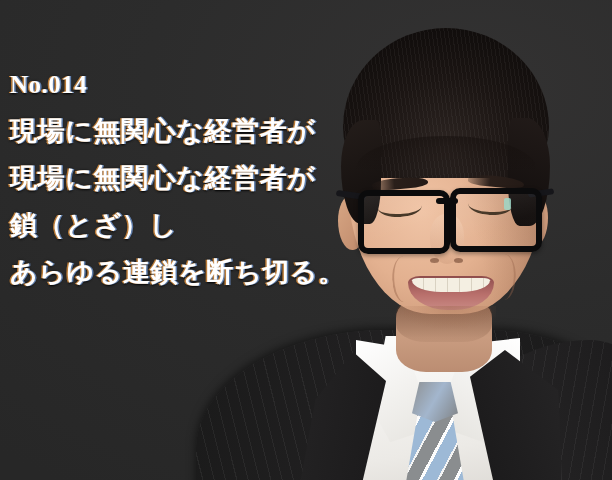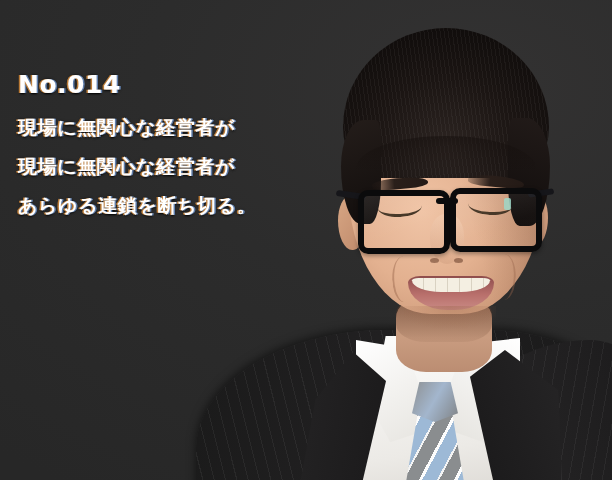--- a/index.html
+++ b/index.html
@@ -357,43 +357,44 @@
     position: absolute;
     left: 404px; top: 306px;
     width: 92px; height: 24px;
     background: radial-gradient(60% 100% at 50% 0%, rgba(150,98,70,0.35), rgba(150,98,70,0));
     z-index: 5;
   }
 
   
   .caption {
     position: absolute;
-    left: 18px;
+    left: 10px;
     top: 72px;
     z-index: 20;
     width: 350px;
+    font-family: Liberation Serif, serif;
   }
   .cap-line {
     color: #ffffff;
     font-weight: bold;
     line-height: 1.0;
     white-space: pre;
     text-shadow:
       -1.5px 0 0 rgba(214,140,60,0.85),
       1.5px 0 0 rgba(120,160,220,0.75),
       0 1px 2px rgba(0,0,0,0.9),
       0 0 3px rgba(0,0,0,0.6);
   }
   .cap-no {
     font-size: 25px;
     letter-spacing: 0.5px;
     margin-bottom: 21px;
   }
   .cap-jp {
-    font-size: 19px;
+    font-size: 27px;
     letter-spacing: 0.6px;
     margin-bottom: 20px;
   }
   .cap-jp:last-child { margin-bottom: 11px; }
 </style>
 </head>
 <body>
 
 <div id="stage">
 
@@ -441,16 +442,17 @@
     <div class="mouth">
       <div class="teeth"></div>
     </div>
     <div class="chin-shade"></div>
   </div>
 
   <div class="caption">
     <div class="cap-line cap-no">No.014</div>
     <div class="cap-line cap-jp">現場に無関心な経営者が</div>
     <div class="cap-line cap-jp">現場に無関心な経営者が</div>
+    <div class="cap-line cap-jp">鎖（とざ）し</div>
     <div class="cap-line cap-jp">あらゆる連鎖を断ち切る。</div>
   </div>
 
 </div>
 
 </body></html>

